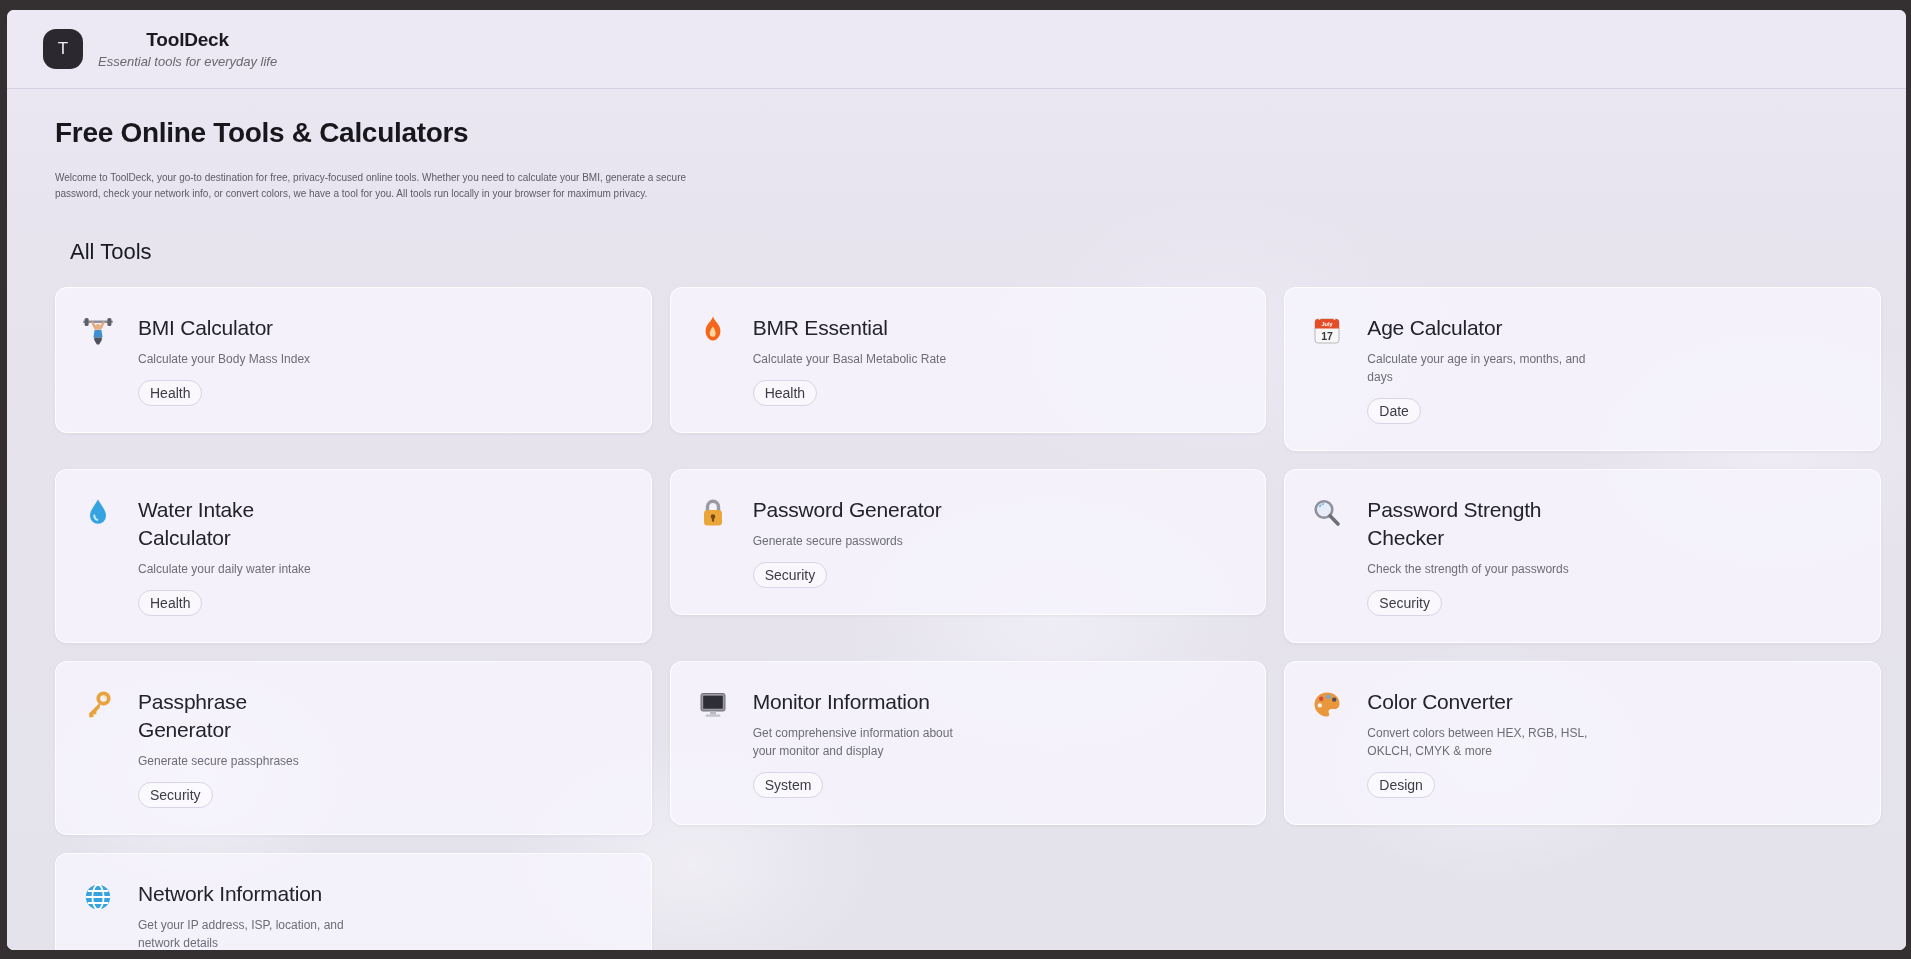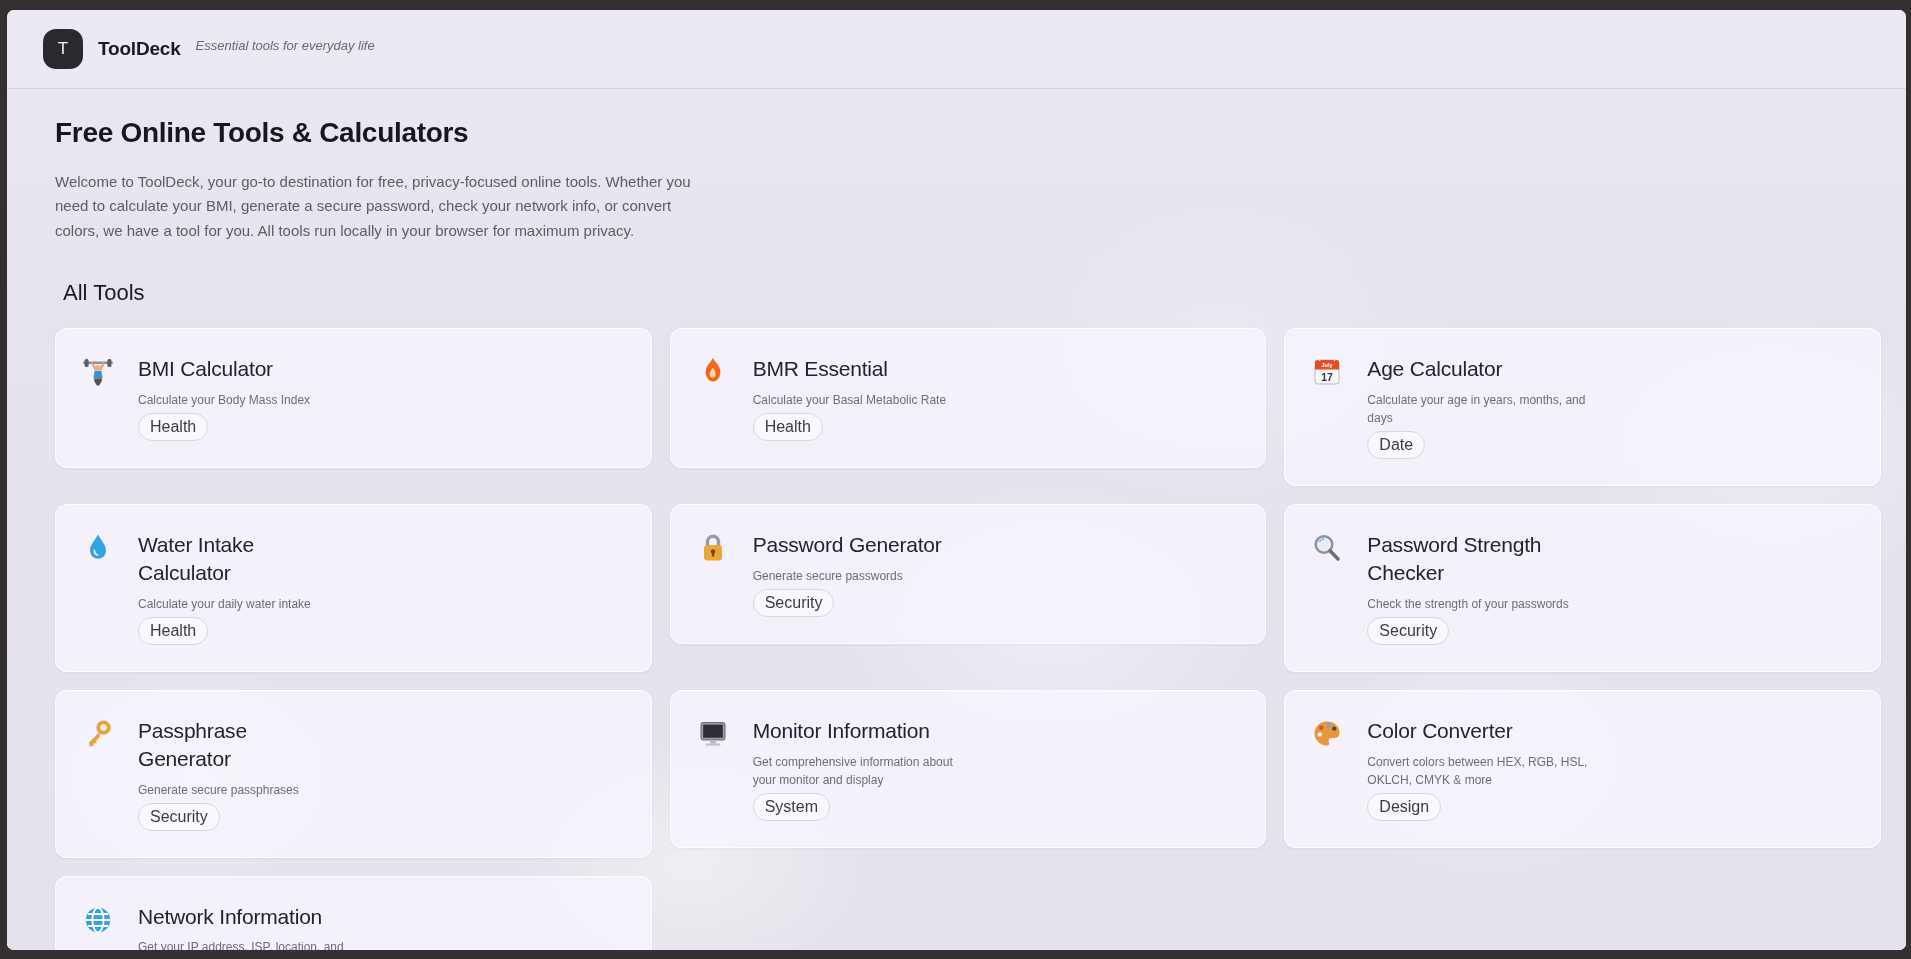--- a/index.html
+++ b/index.html
@@ -31,21 +31,21 @@
     gap: 15px;
   }
   .logo-box {
     width: 40px; height: 40px;
     border-radius: 13px;
     background: #2b2830;
     color: #f0eef5;
     display: flex; align-items: center; justify-content: center;
     font-size: 17px; font-weight: 500;
   }
-  .app-titles { display: flex; flex-direction: row; gap: 15px; text-align: center; }
+  .app-titles { display: flex; flex-direction: column; gap: 3px; text-align: center; }
   .app-name { font-size: 19px; font-weight: 700; color: #1a1a20; letter-spacing: -0.2px; }
   .app-tagline { font-size: 13px; color: #68686f; font-style: italic; }
   
   .main {
     flex: 1;
     padding: 28px 25px 0 48px;
     background-color: #e6e3ee;
     background-image:
       radial-gradient(220px 160px at 10% 80%, rgba(252,250,255,.65), transparent 70%),
       radial-gradient(260px 180px at 36% 90%, rgba(252,250,255,.5), transparent 70%),
@@ -59,26 +59,26 @@
   .page-title {
     margin: 0;
     font-size: 28px;
     font-weight: 700;
     color: #17171c;
     letter-spacing: -0.3px;
   }
   .page-intro {
     margin: 21px 0 0 0;
     max-width: 645px;
-    font-size: 15px;
+    font-size: 10px;
     line-height: 1.62;
     color: #5c5c66;
   }
   .section-title {
-    margin: 37px 0 0 8px;
+    margin: 37px 0 0 15px;
     font-size: 22px;
     font-weight: 400;
     color: #1b1b22;
   }
   
   .tools-grid {
     margin-top: 22px;
     display: grid;
     grid-template-columns: repeat(3, 1fr);
     gap: 18px;
@@ -108,23 +108,23 @@
   }
   .card-desc {
     margin: 8px 0 0 0;
     font-size: 12px;
     line-height: 1.5;
     color: #6d6d78;
     max-width: 223px;
   }
   .badge {
     display: inline-block;
-    margin-top: 4px;
+    margin-top: 12px;
     padding: 4px 11px;
-    font-size: 16px;
+    font-size: 14px;
     color: #3c3c44;
     background: rgba(255,255,255,0.5);
     border: 1px solid #d8d4e6;
     border-radius: 999px;
   }
 </style>
 </head>
 <body>
 
 <div class="frame">

